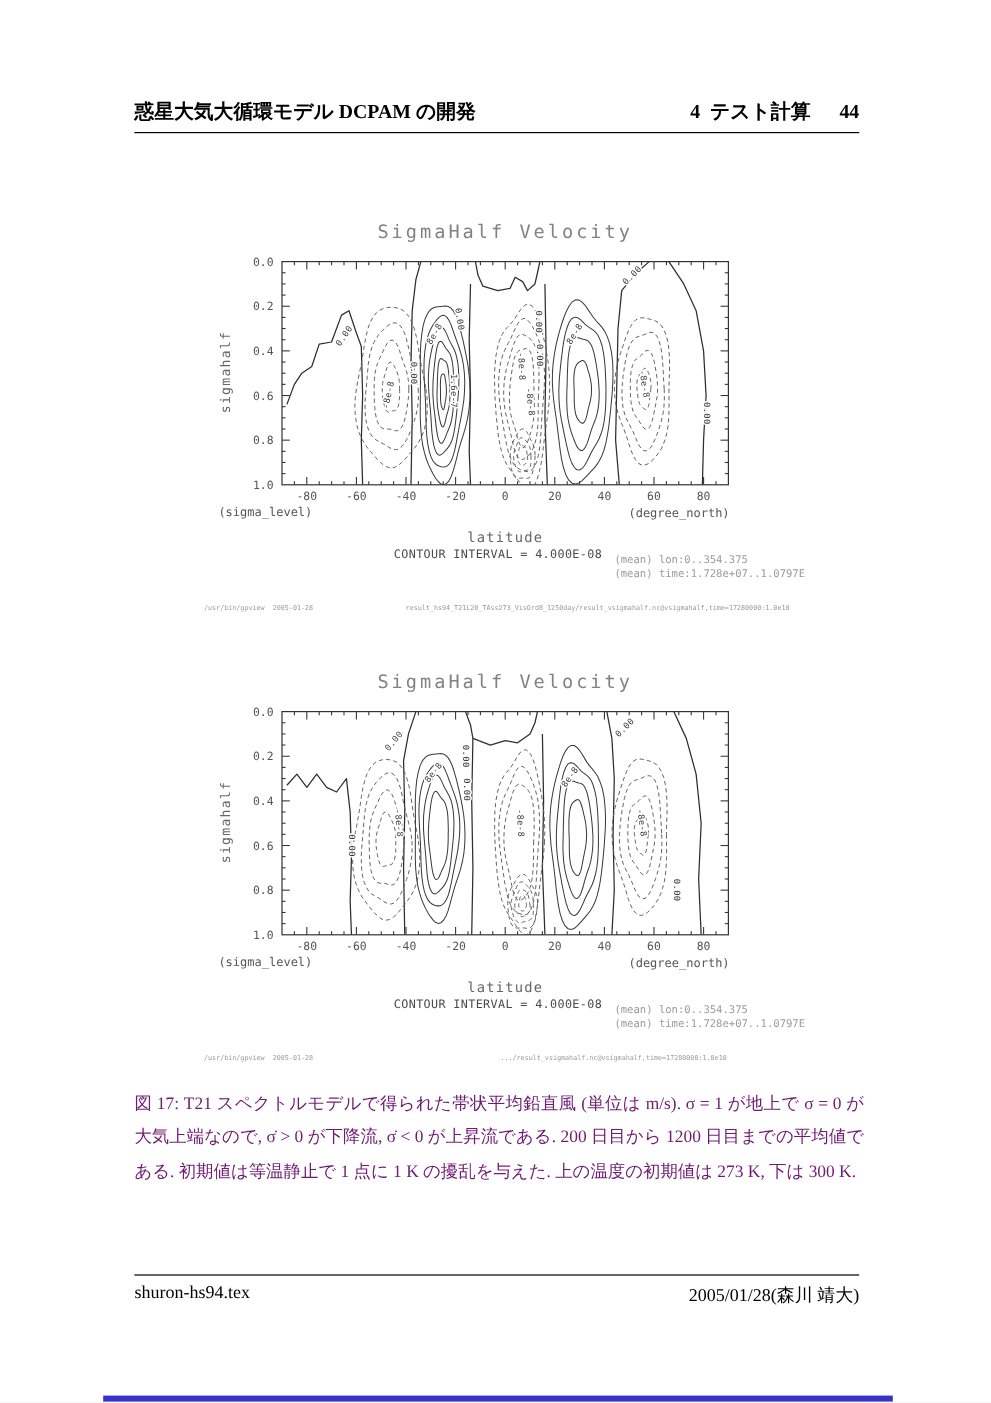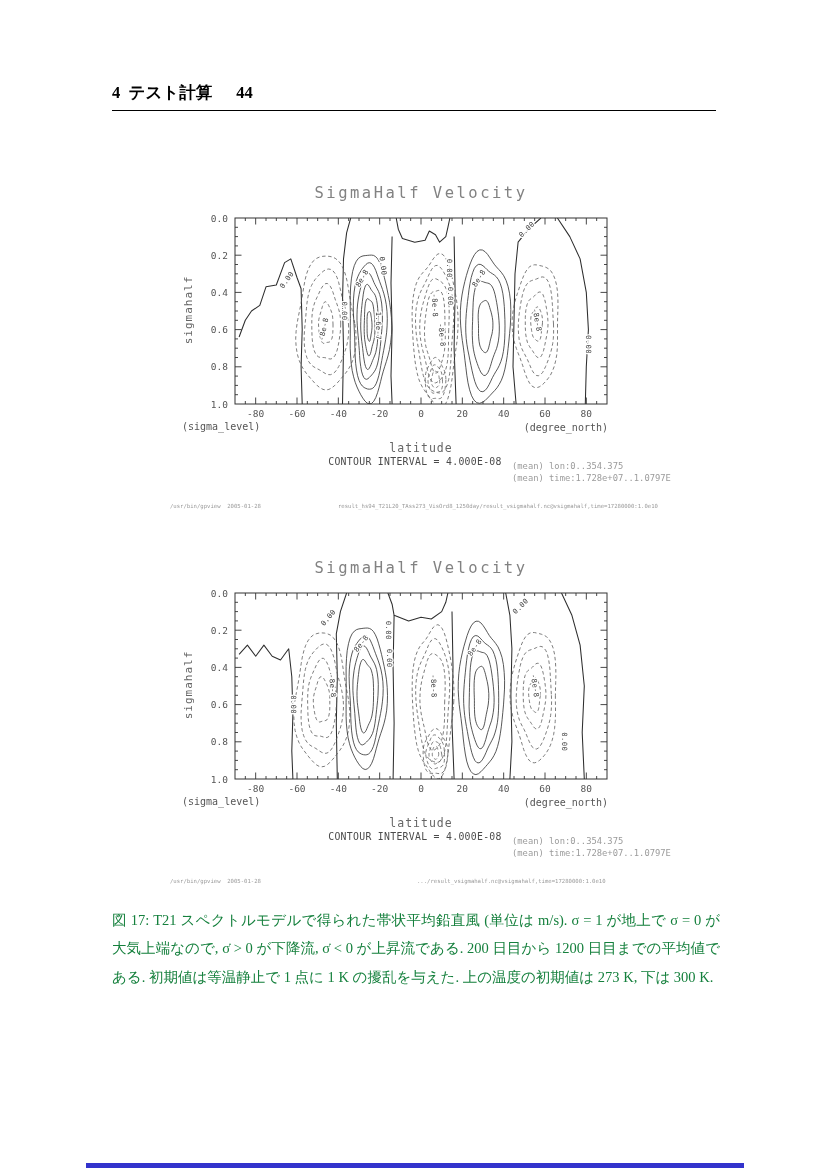--- a/index.html
+++ b/index.html
@@ -29,32 +29,33 @@
   .mnote{font-family:"DejaVu Sans Mono",monospace;font-size:8.8px;fill:#9b9b9b;}
   .stamp{font-family:"DejaVu Sans Mono",monospace;font-size:5.6px;fill:#9a9a9a;}
   .zline{fill:none;stroke:#2e2e2e;stroke-width:1.05;stroke-linejoin:round;}
   .pring{fill:none;stroke:#3a3a3a;stroke-width:0.85;}
   .nring{fill:none;stroke:#5c5c5c;stroke-width:0.8;stroke-dasharray:3.5 2.6;}
   .clabel{font-family:"DejaVu Sans Mono",monospace;font-size:7.2px;fill:#3a3a3a;
           paint-order:stroke;stroke:#ffffff;stroke-width:2.6px;letter-spacing:0.4px;
           text-anchor:middle;}
   
   .caption{position:absolute;left:112px;top:906px;width:608px;font-size:14.5px;
-           line-height:1.95;text-align:justify;color:#15803d;}
+           line-height:1.95;text-align:justify;color:#701a75;}
   
   .footer{position:absolute;left:112px;top:1062px;width:604px;border-top:1.2px solid #000;
           padding-top:7px;display:flex;justify-content:space-between;font-size:15px;color:#000;}
   .bottom-bar{position:absolute;left:86px;top:1163px;width:658px;height:5px;background:#3333cc;}
 </style>
 </head>
 <body>
 
 <div class="page">
 
   <div class="header">
+    <span>惑星大気大循環モデル DCPAM の開発</span>
     <span>
       <span>4&nbsp;&nbsp;テスト計算</span>
       <span class="h-page">44</span>
     </span>
   </div>
 
   <svg class="figure-svg" id="fig0" width="648" height="352" viewBox="0 0 648 352">
     <text class="fig-title" x="301" y="30">SigmaHalf Velocity</text>
     <g class="render">
         <g clip-path="url(#cl0)">
@@ -435,15 +436,19 @@
           <rect x="115" y="50" width="372" height="186"></rect>
         </clipPath>
       </defs>
     </svg>
 
   <div class="caption">
     <span>図 17:</span>
     <span>T21 スペクトルモデルで得られた帯状平均鉛直風 (単位は m/s). σ = 1 が地上で σ = 0 が大気上端なので, σ̇ &gt; 0 が下降流, σ̇ &lt; 0 が上昇流である. 200 日目から 1200 日目までの平均値である. 初期値は等温静止で 1 点に 1 K の擾乱を与えた. 上の温度の初期値は 273 K, 下は 300 K.</span>
   </div>
 
+  <div class="footer">
+    <span>shuron-hs94.tex</span>
+    <span>2005/01/28(森川 靖大)</span>
+  </div>
 
   <div class="bottom-bar"></div>
 </div>
 
 </body></html>

